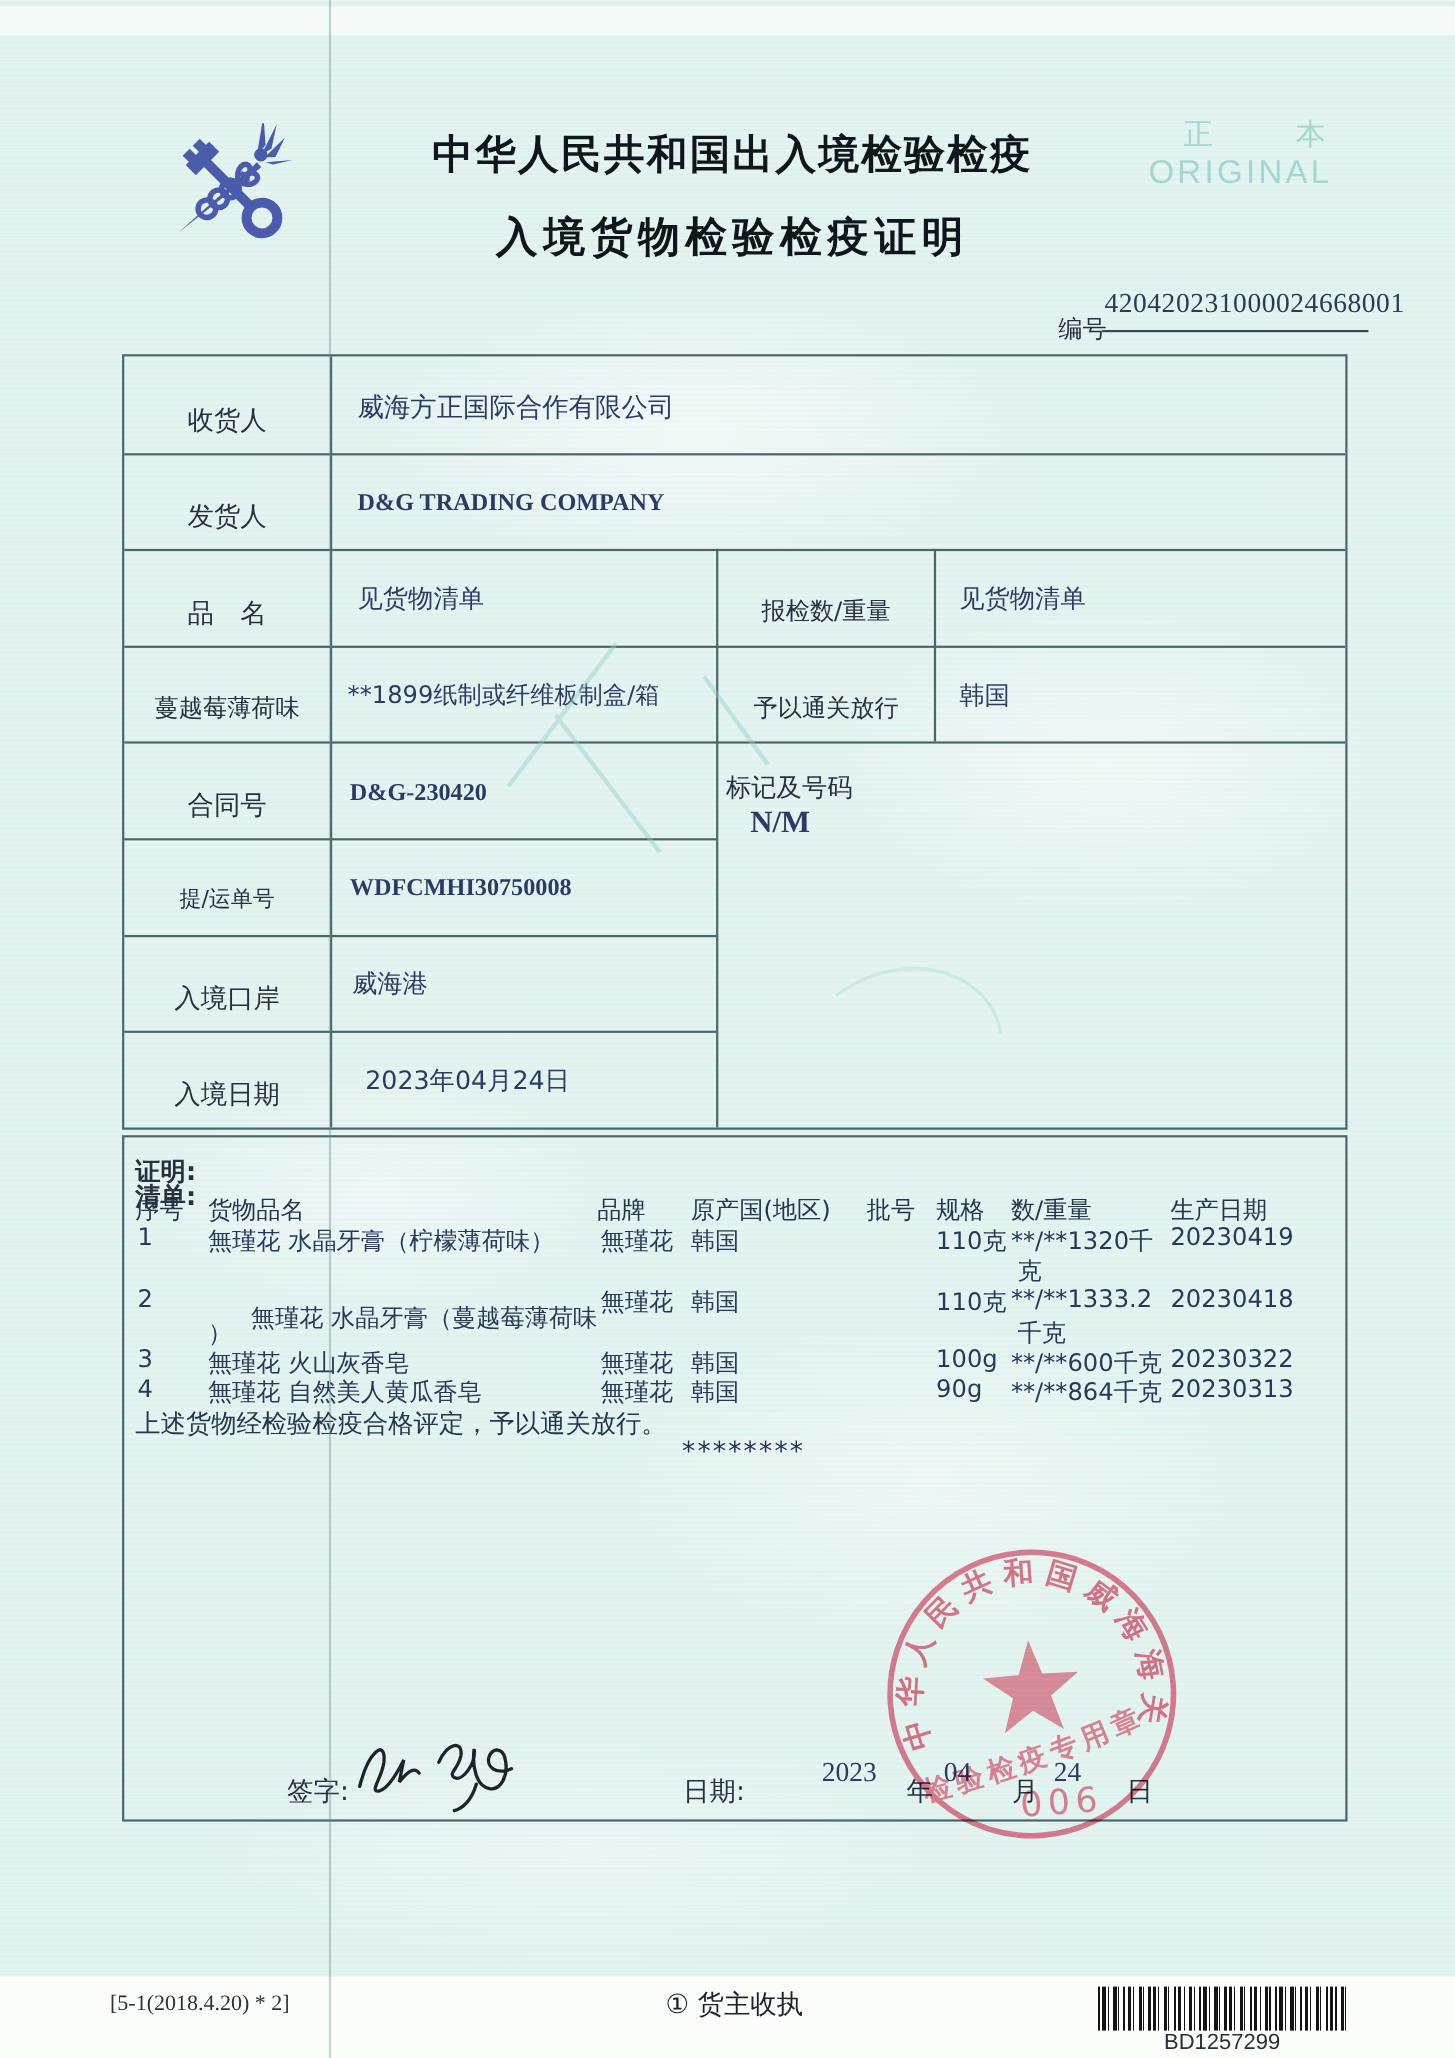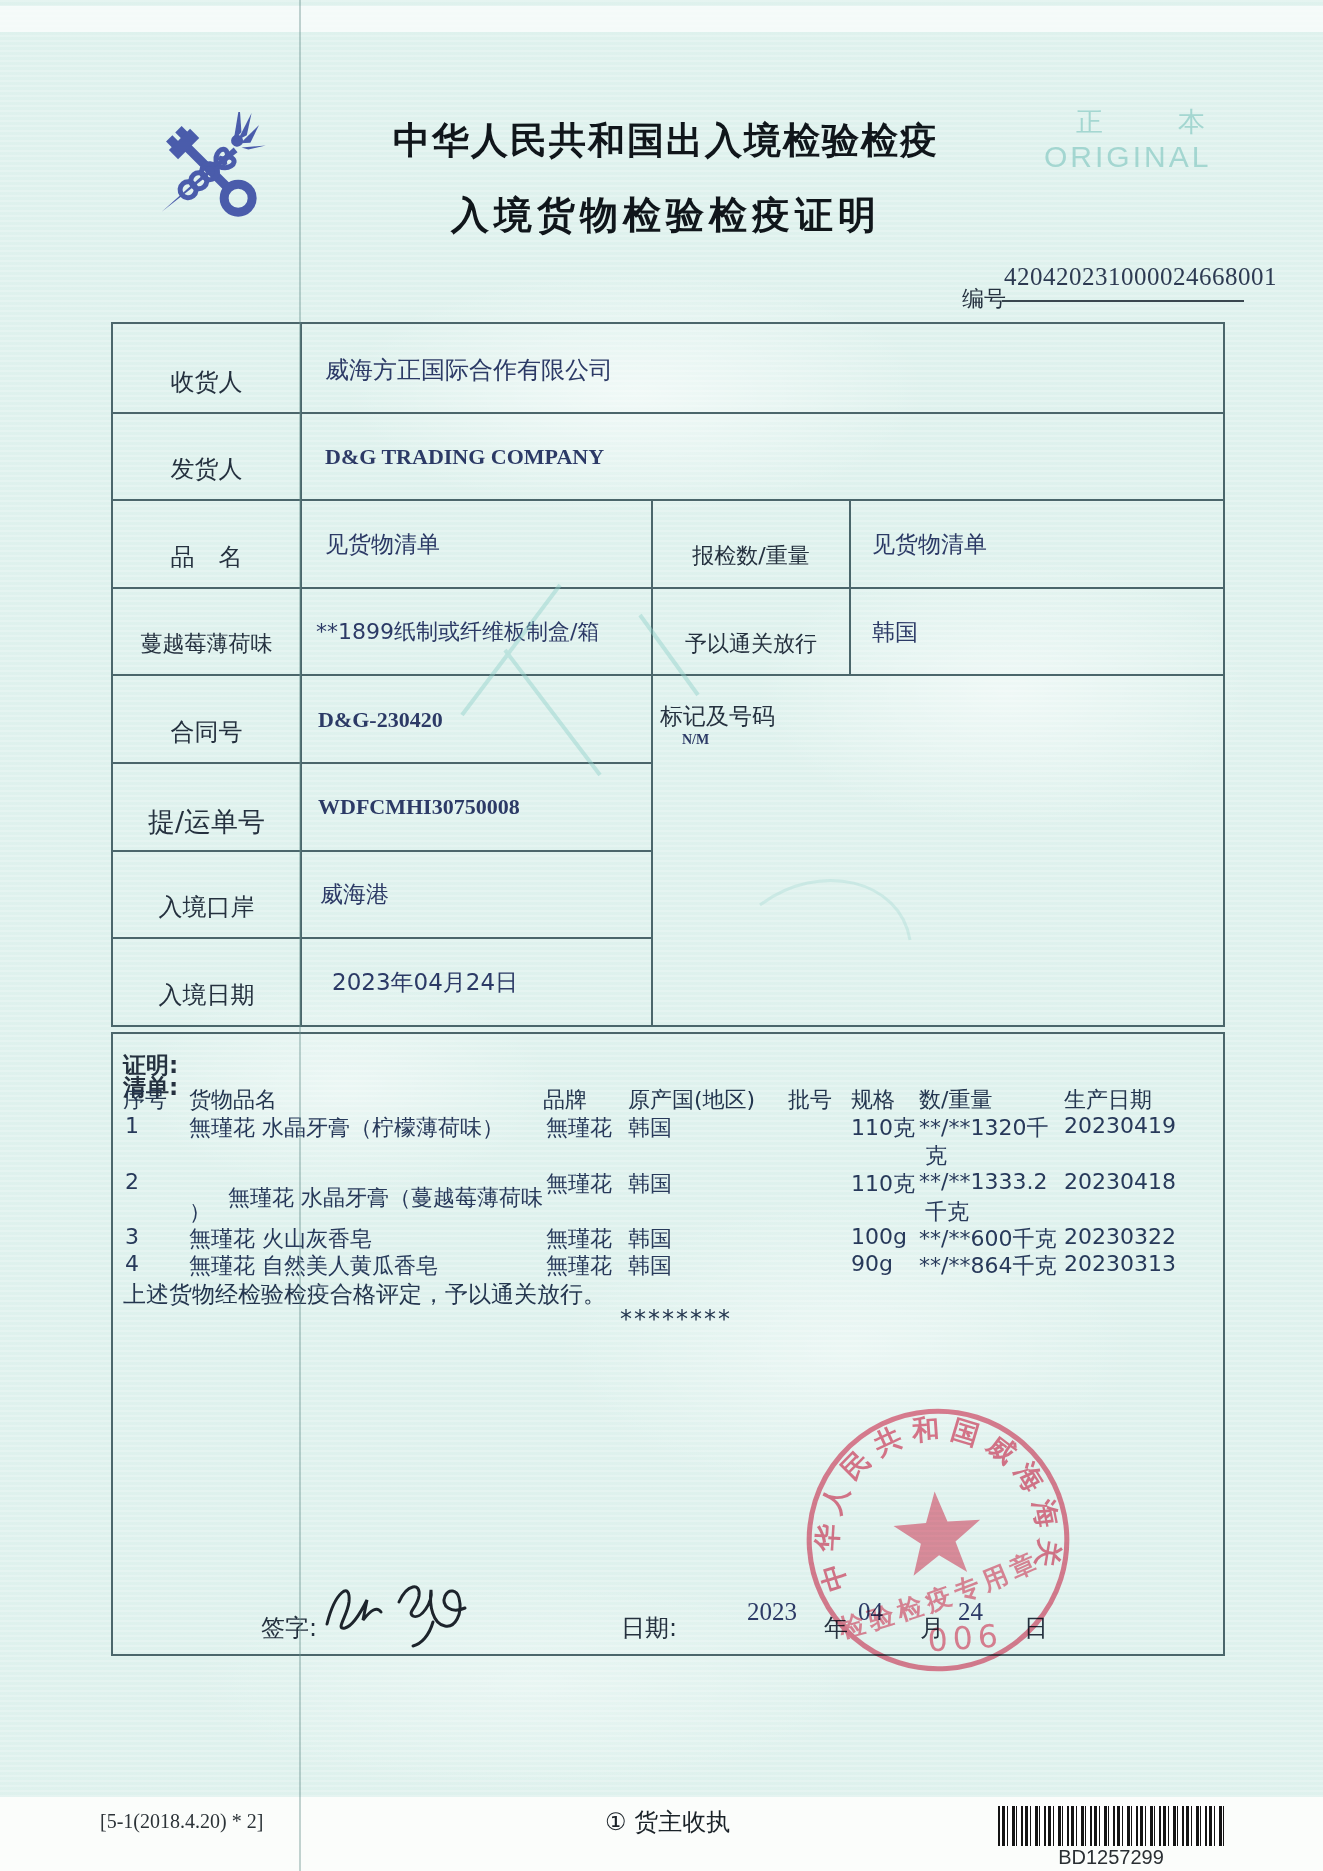--- a/index.html
+++ b/index.html
@@ -93,40 +93,40 @@
 
     <div class="line" style="left:187px;top:0;width:2px;height:701px;"></div>
     <div class="line" style="left:538px;top:175px;width:2px;height:526px;"></div>
     <div class="line" style="left:736px;top:175px;width:2px;height:175px;"></div>
 
     <div class="abs lbl cjk center" style="left:0;top:30px;width:187px;font-size:24px;">收货人</div>
     <div class="abs lbl cjk center" style="left:0;top:117px;width:187px;font-size:24px;">发货人</div>
     <div class="abs lbl cjk center" style="left:0;top:205px;width:187px;font-size:24px;">品　名</div>
     <div class="abs lbl cjk center" style="left:0;top:293px;width:187px;font-size:22px;">蔓越莓薄荷味</div>
     <div class="abs lbl cjk center" style="left:0;top:380px;width:187px;font-size:24px;">合同号</div>
-    <div class="abs lbl cjk center" style="left:0;top:468px;width:187px;font-size:27px;">提/运单号</div>
+    <div class="abs lbl cjk center" style="left:0;top:468px;width:187px;font-size:20px;">提/运单号</div>
     <div class="abs lbl cjk center" style="left:0;top:555px;width:187px;font-size:24px;">入境口岸</div>
     <div class="abs lbl cjk center" style="left:0;top:643px;width:187px;font-size:24px;">入境日期</div>
 
     <div class="abs val cjk" style="left:212px;top:30px;font-size:24px;">威海方正国际合作有限公司</div>
     <div class="abs val mono" style="left:212px;top:120px;font-size:22px;font-weight:700;">D&amp;G TRADING COMPANY</div>
     <div class="abs val cjk" style="left:212px;top:205px;font-size:23px;">见货物清单</div>
     <div class="abs val cjk" style="left:203px;top:293px;font-size:22px;">**1899纸制或纤维板制盒/箱</div>
     <div class="abs val mono" style="left:205px;top:383px;font-size:22px;font-weight:700;">D&amp;G-230420</div>
     <div class="abs val mono" style="left:205px;top:470px;font-size:22px;font-weight:700;">WDFCMHI30750008</div>
     <div class="abs val cjk" style="left:207px;top:555px;font-size:23px;">威海港</div>
     <div class="abs val cjk" style="left:219px;top:643px;font-size:23px;">2023年04月24日</div>
 
     <div class="abs lbl cjk center" style="left:540px;top:205px;width:196px;font-size:22px;">报检数/重量</div>
     <div class="abs val cjk" style="left:759px;top:205px;font-size:23px;">见货物清单</div>
     <div class="abs lbl cjk center" style="left:540px;top:293px;width:196px;font-size:22px;">予以通关放行</div>
     <div class="abs val cjk" style="left:759px;top:293px;font-size:23px;">韩国</div>
 
     <div class="abs lbl cjk" style="left:547px;top:365px;font-size:23px;">标记及号码</div>
-    <div class="abs val mono" style="left:569px;top:408px;font-size:14px;font-weight:700;">N/M</div>
+    <div class="abs val mono" style="left:569px;top:408px;font-size:28px;font-weight:700;">N/M</div>
   </div>
 
   <div class="box" style="left:111px;top:1032px;width:1110px;height:620px;">
     <div class="abs lbl cjk" style="left:10px;top:4px;font-size:23px;font-weight:700;">证明:</div>
     <div class="abs lbl cjk" style="left:10px;top:26px;font-size:23px;font-weight:700;">清单:</div>
 
     <div style="font-size:22px;color:#24364f;">
       <span class="abs" style="left:10px;top:51px;">序号</span>
       <span class="abs" style="left:76px;top:51px;">货物品名</span>
       <span class="abs" style="left:430px;top:51px;">品牌</span>

